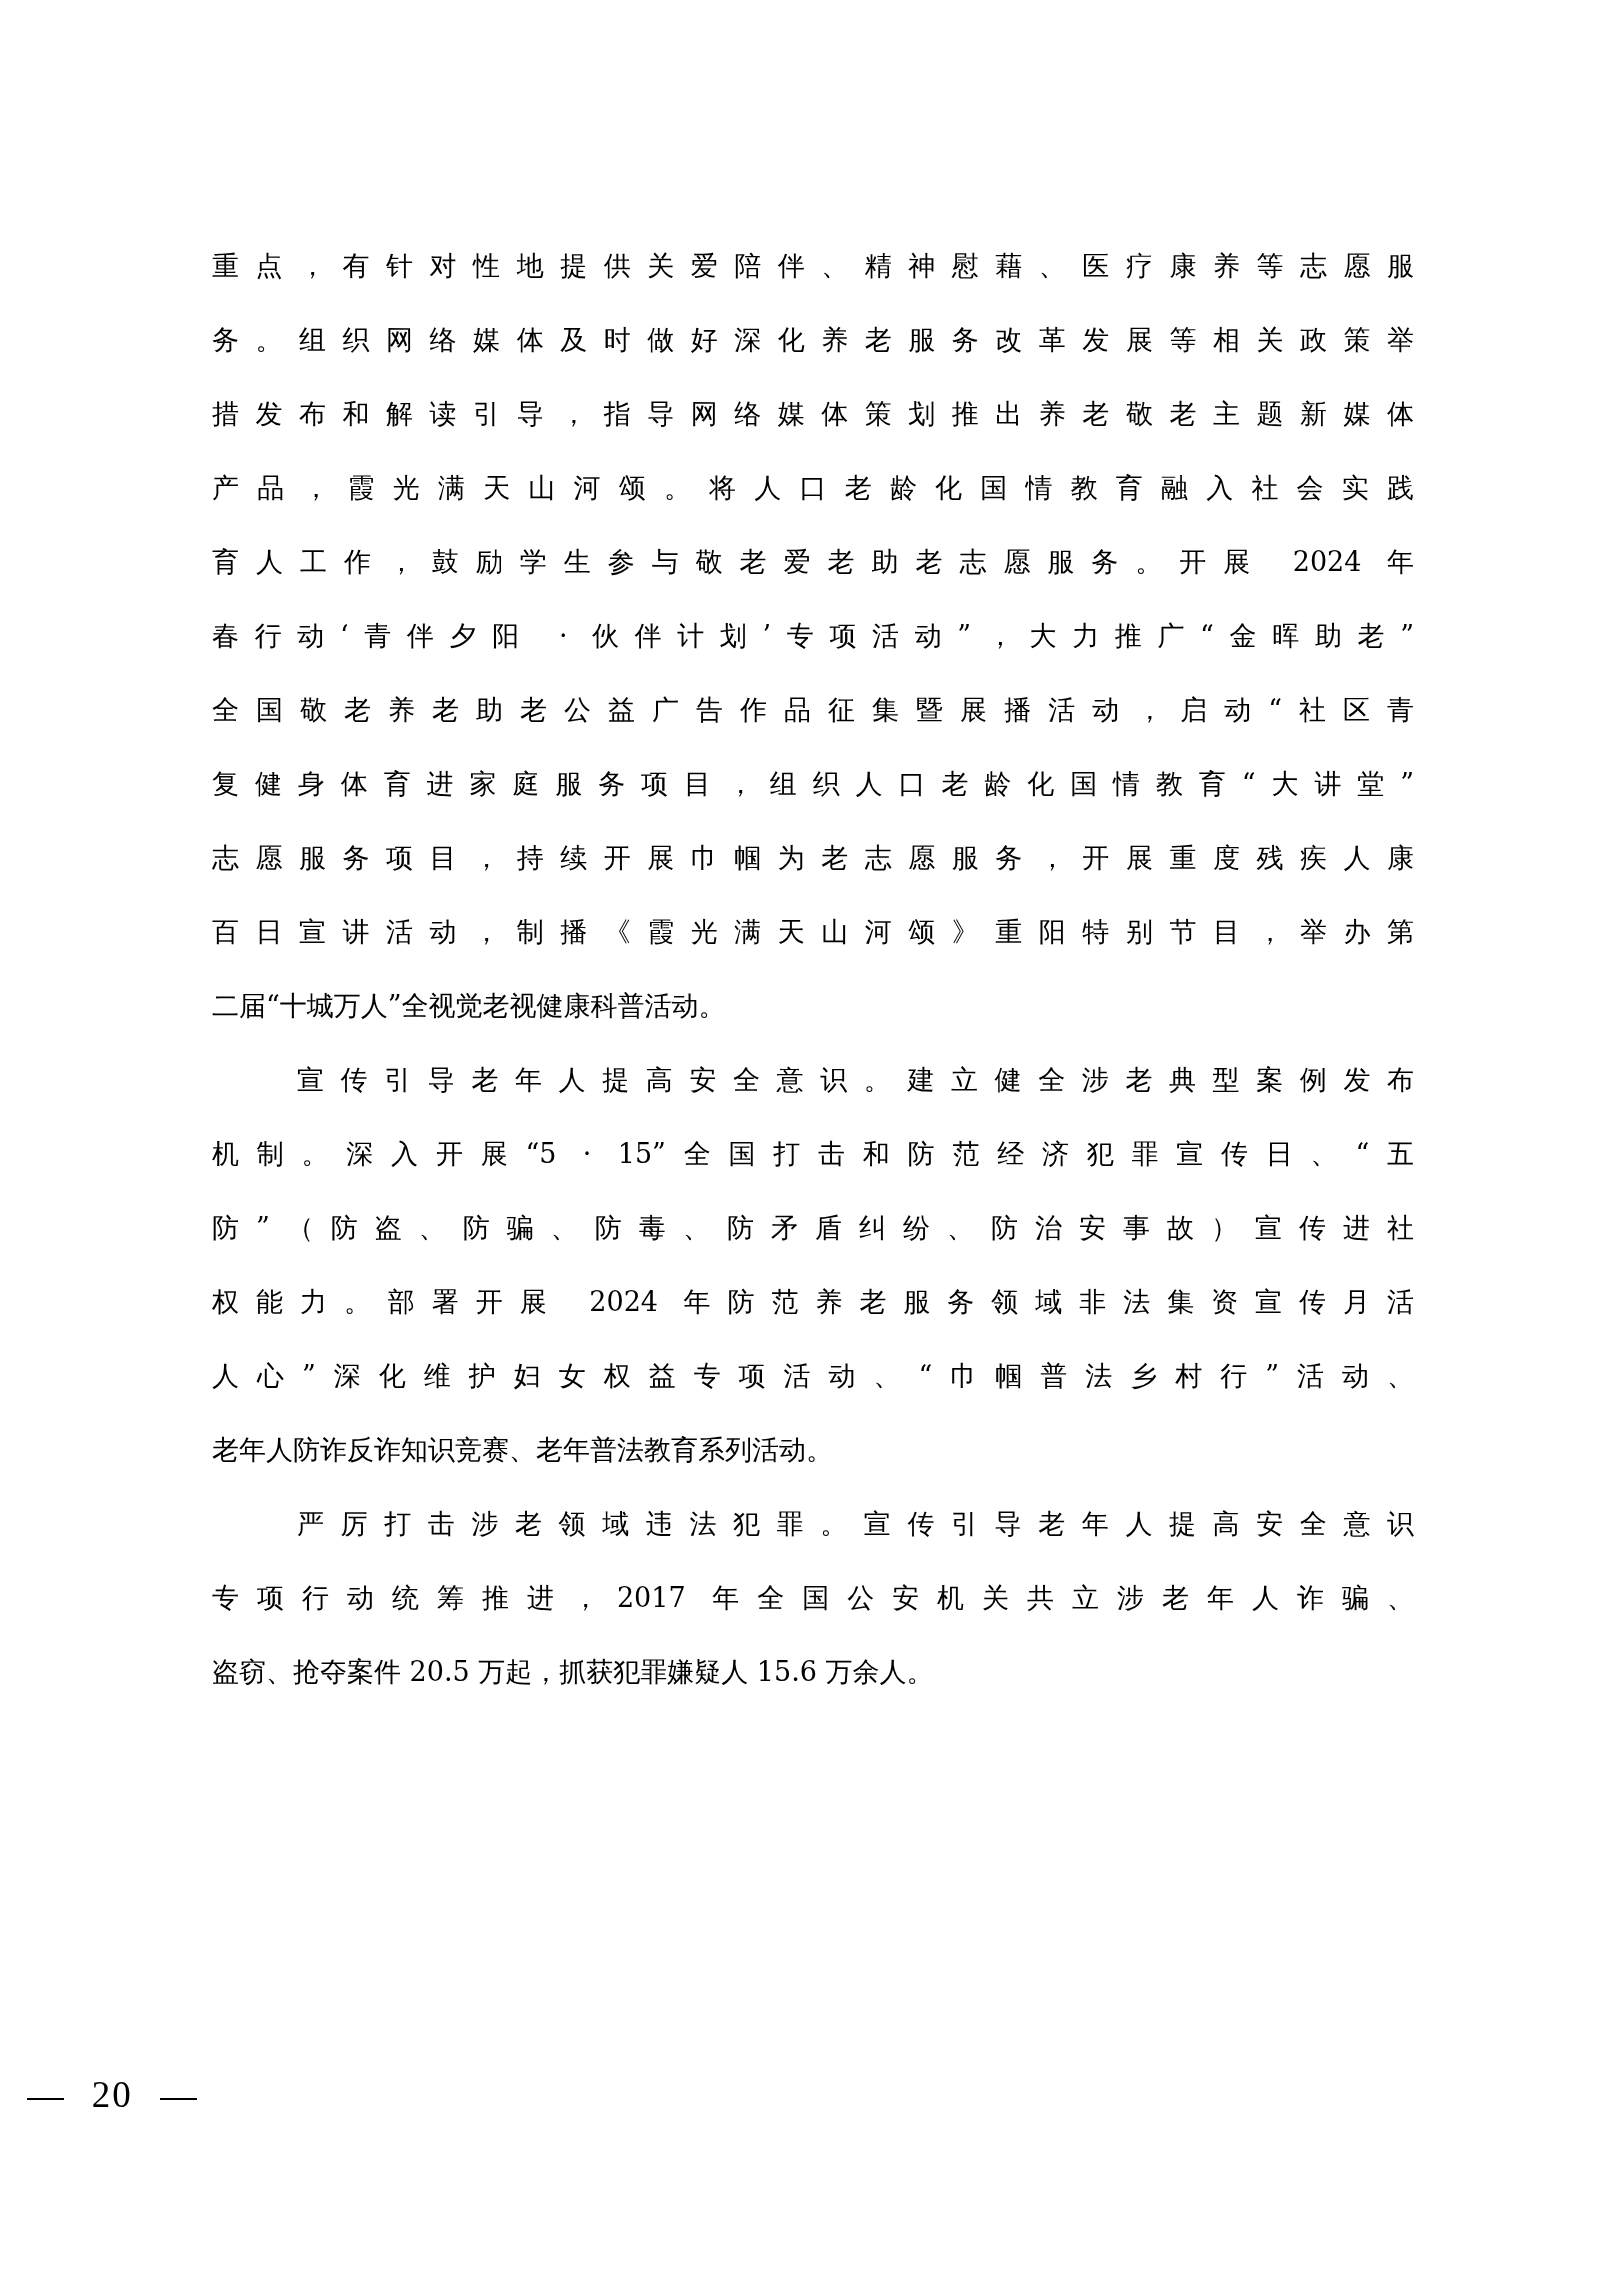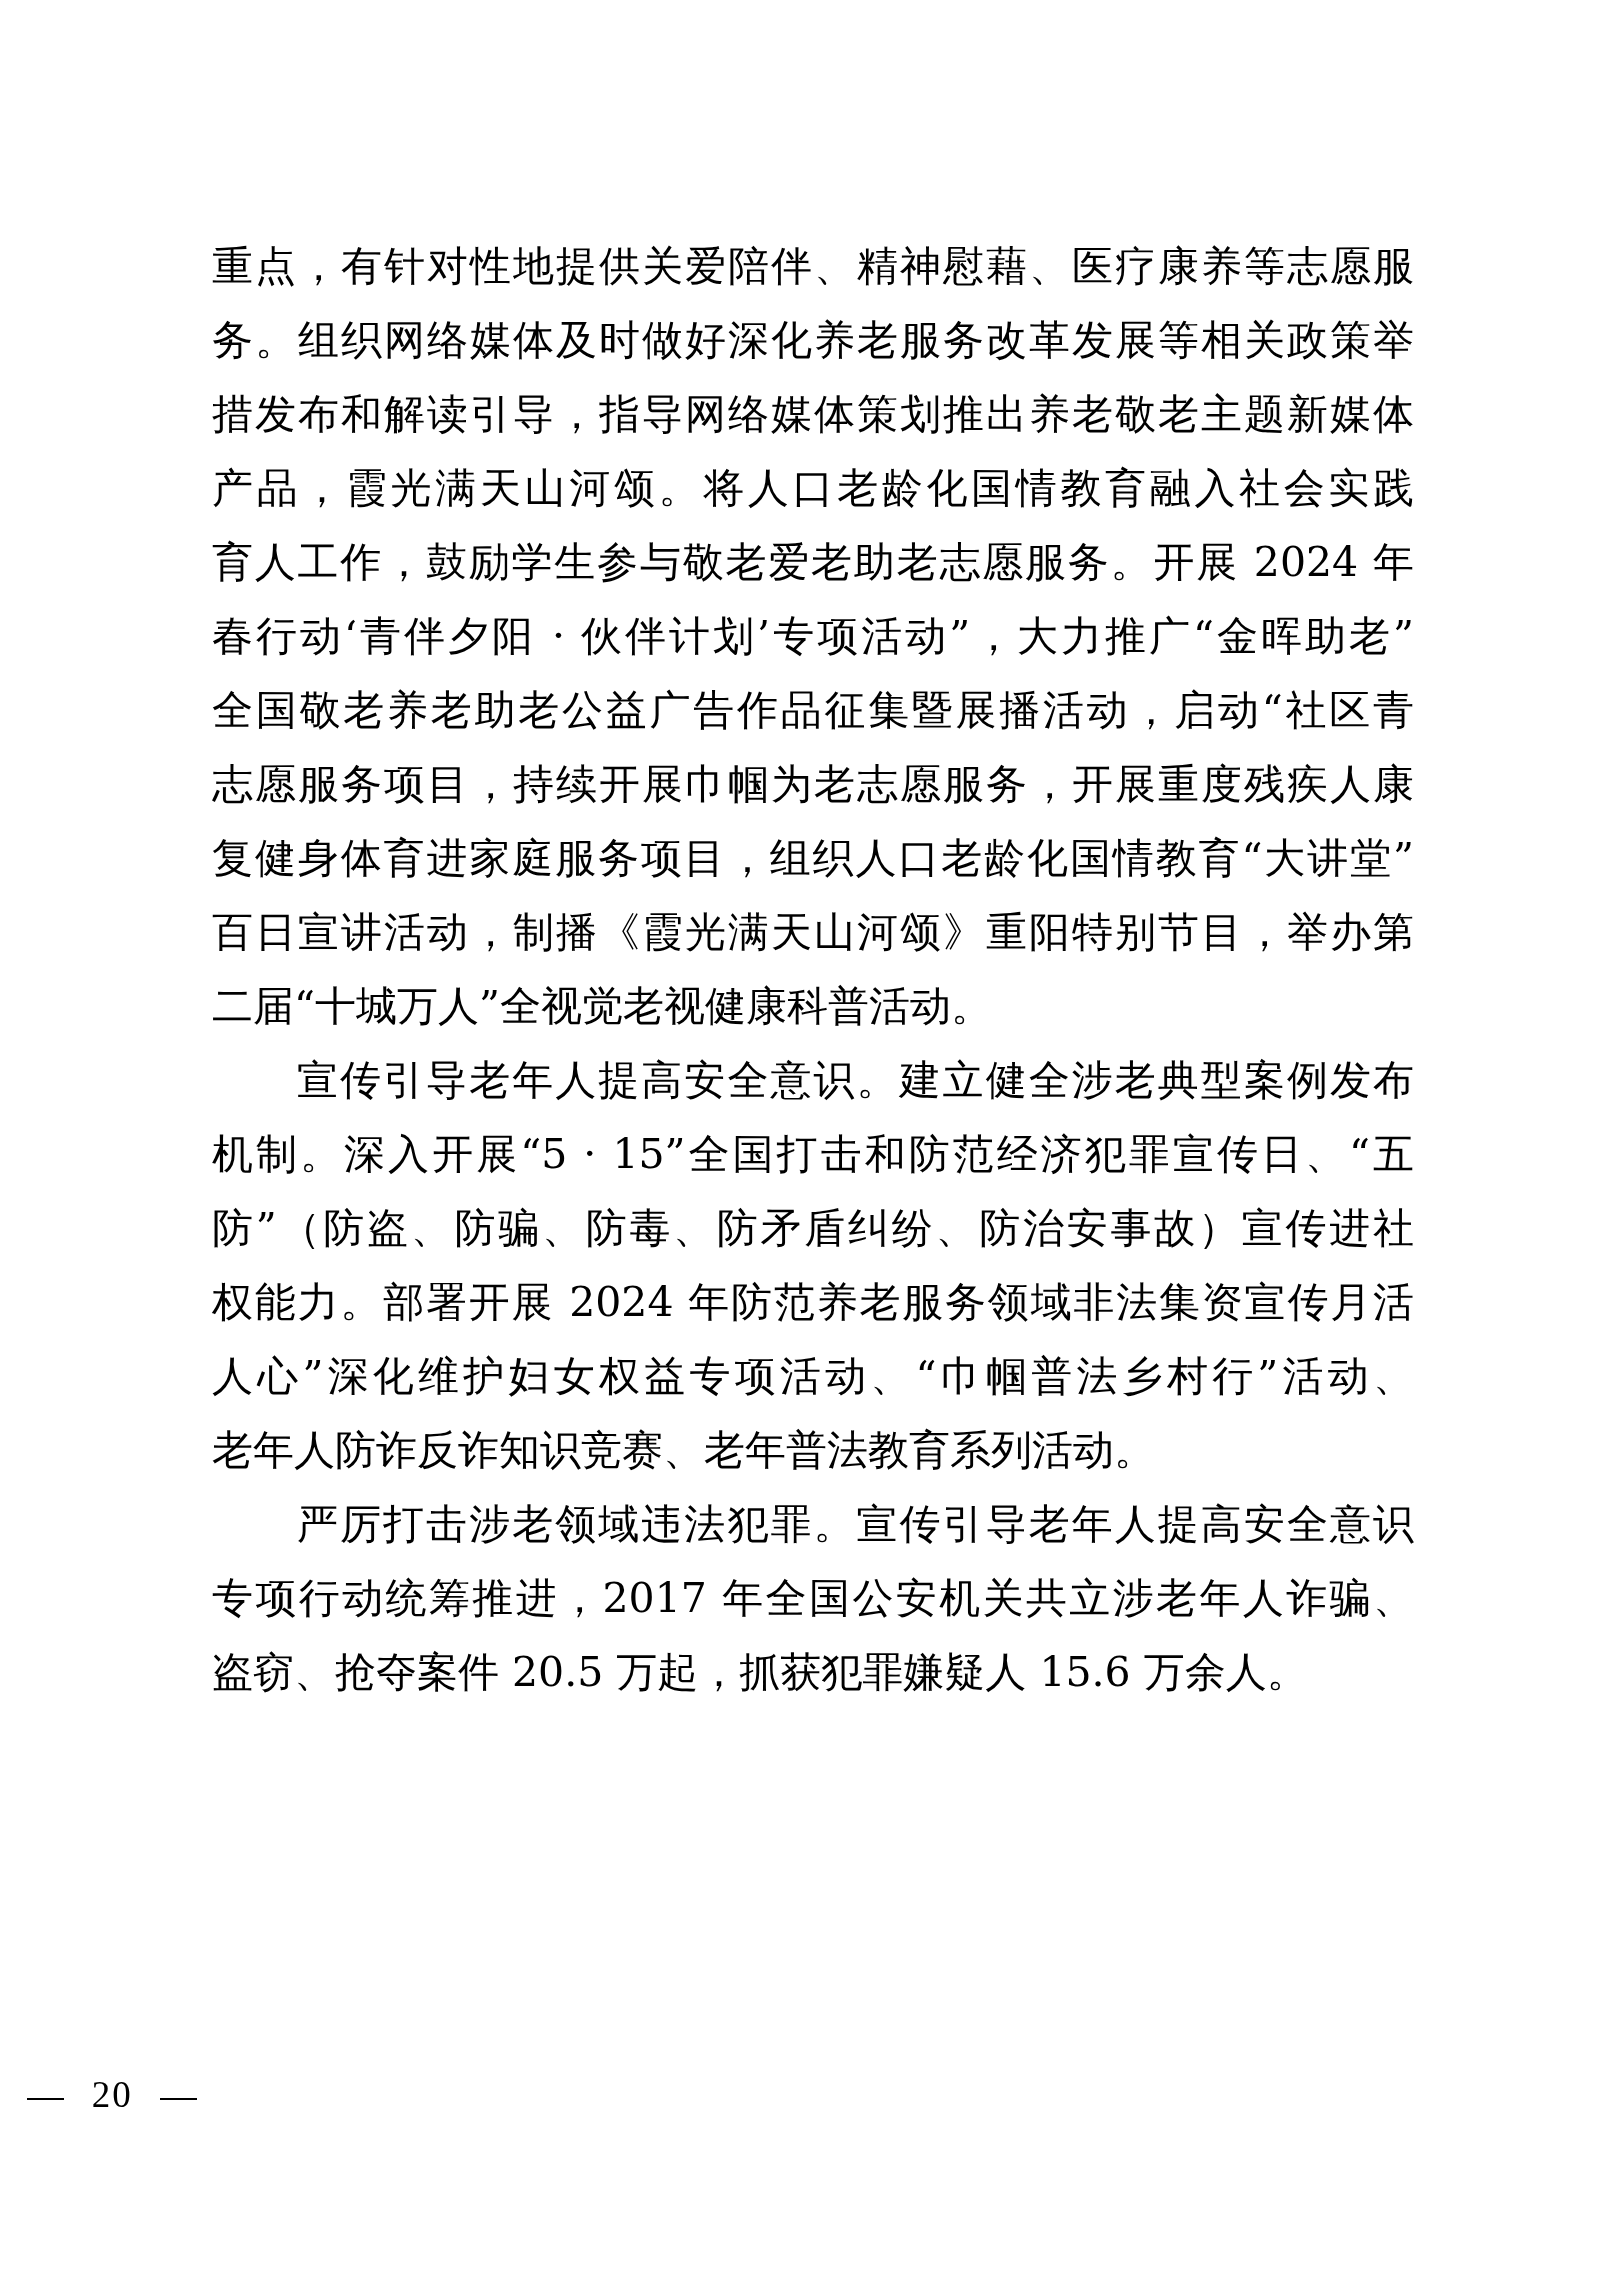--- a/index.html
+++ b/index.html
@@ -18,21 +18,21 @@
   .page {
     position: absolute;
     left: 212px;
     top: 229px;
     width: 1202px;
   }
   .line {
     display: block;
     height: 74px;
     line-height: 74px;
-    font-size: 41px;
+    font-size: 27px;
     white-space: nowrap;
     text-align: justify;
     text-align-last: justify;
     letter-spacing: 0;
   }
   .line.last {
     text-align-last: left;
   }
   .line.indent {
     padding-left: 85px;
@@ -69,22 +69,22 @@
 
 <div class="page">
   <div class="paragraph">
     <span class="line">重点，有针对性地提供关爱陪伴、精神慰藉、医疗康养等志愿服</span>
     <span class="line">务。组织网络媒体及时做好深化养老服务改革发展等相关政策举</span>
     <span class="line">措发布和解读引导，指导网络媒体策划推出养老敬老主题新媒体</span>
     <span class="line">产品，霞光满天山河颂。将人口老龄化国情教育融入社会实践</span>
     <span class="line">育人工作，鼓励学生参与敬老爱老助老志愿服务。开展 2024 年</span>
     <span class="line">春行动‘青伴夕阳 · 伙伴计划’专项活动”，大力推广“金晖助老”</span>
     <span class="line">全国敬老养老助老公益广告作品征集暨展播活动，启动“社区青</span>
+    <span class="line">复健身体育进家庭服务项目，组织人口老龄化国情教育“大讲堂”</span>
     <span class="line">志愿服务项目，持续开展巾帼为老志愿服务，开展重度残疾人康</span>
-    <span class="line">复健身体育进家庭服务项目，组织人口老龄化国情教育“大讲堂”</span>
     <span class="line">百日宣讲活动，制播《霞光满天山河颂》重阳特别节目，举办第</span>
     <span class="line last">二届“十城万人”全视觉老视健康科普活动。</span>
   </div>
 
 
   <div class="paragraph">
     <span class="line indent">宣传引导老年人提高安全意识。建立健全涉老典型案例发布</span>
     <span class="line">机制。深入开展“5 · 15”全国打击和防范经济犯罪宣传日、“五</span>
     <span class="line">防”（防盗、防骗、防毒、防矛盾纠纷、防治安事故）宣传进社</span>
     <span class="line">权能力。部署开展 2024 年防范养老服务领域非法集资宣传月活</span>

